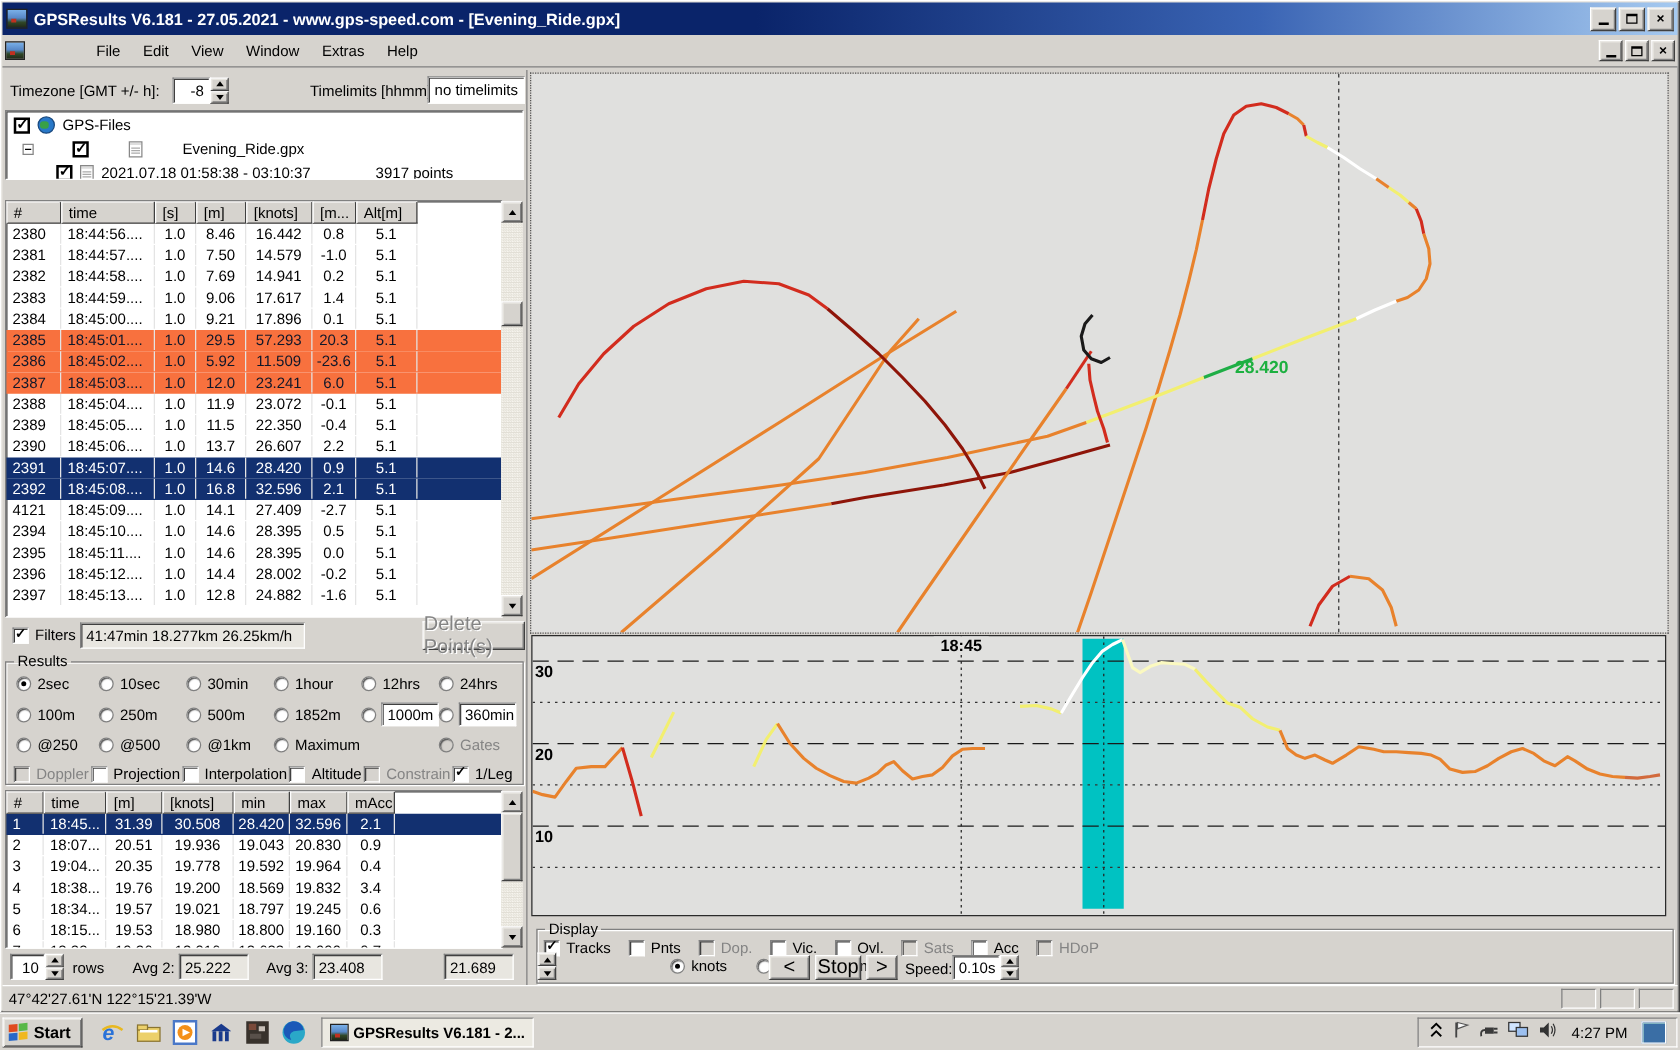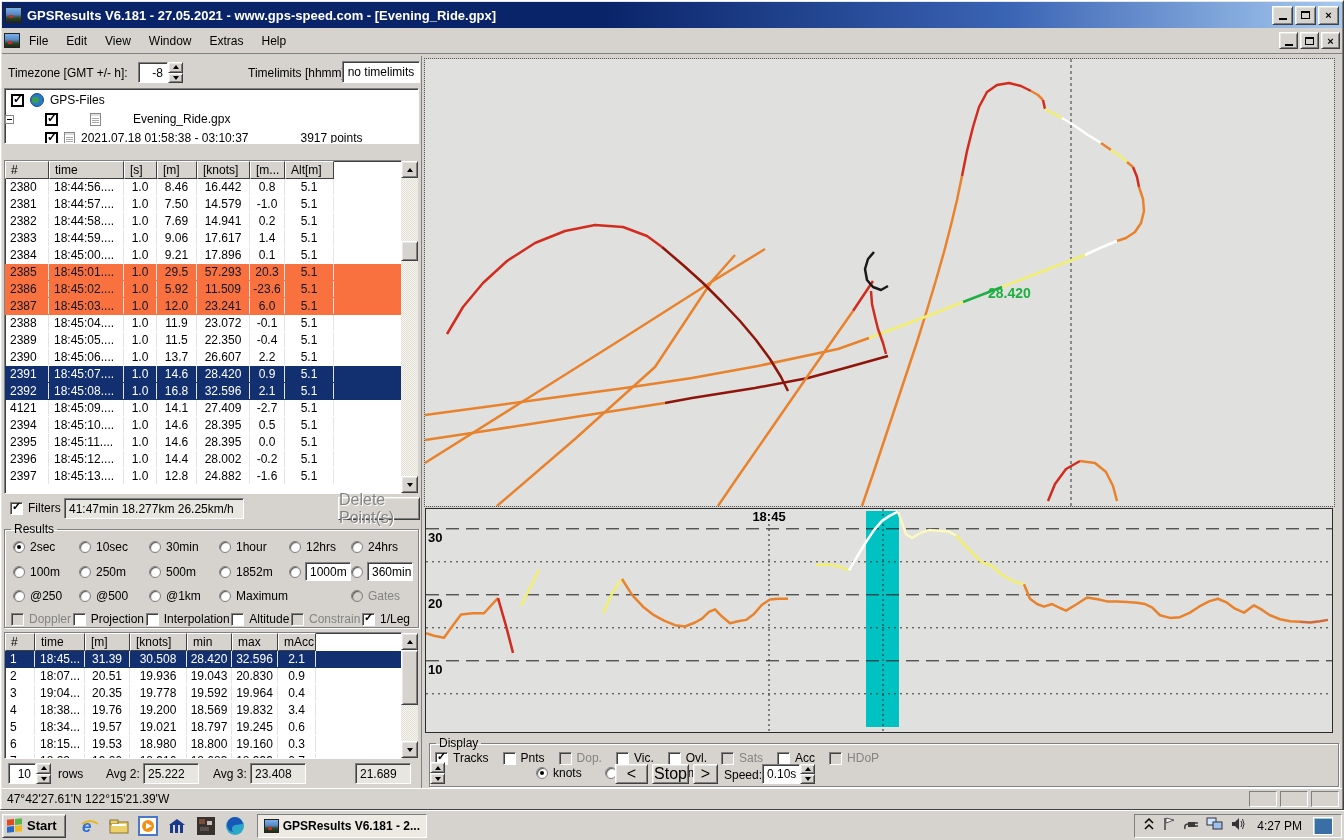--- a/index.html
+++ b/index.html
@@ -12,21 +12,21 @@
   
   .titlebar{position:absolute;left:2px;top:2px;width:1340px;height:26px;background:linear-gradient(90deg,#0a246a 0%,#0a246a 45%,#3a64b4 75%,#a6caf0 100%);display:flex;align-items:center;padding:0 3px;}
   .titlebar .ttext{color:#fff;font-weight:bold;font-size:13px;margin-left:5px;white-space:nowrap;}
   .appicon{width:17px;height:16px;background:linear-gradient(180deg,#7ab0e8 0%,#5888c8 45%,#304828 70%,#202818 100%);border:1px solid #222;position:relative;flex:none;}
   .appicon:after{content:"";position:absolute;left:3px;top:7px;width:4px;height:3px;background:#c03020;}
   .winbtns{margin-left:auto;display:flex;gap:2px;}
   .wbtn{width:21px;height:19px;display:flex;align-items:center;justify-content:center;font-size:11px;font-weight:bold;color:#000;}
   .glyph-min{width:8px;height:8px;border-bottom:2px solid #000;margin-top:2px;}
   .glyph-rest{width:9px;height:8px;border:1px solid #000;border-top:2px solid #000;position:relative;background:#d6d3ce;}
   .glyph-rest:before{content:"";position:absolute;right:-3px;top:-5px;width:7px;height:6px;border:1px solid #000;border-top:2px solid #000;z-index:-1;}
-  .menubar{position:absolute;left:2px;top:28px;width:1340px;height:26px;background:#d6d3ce;display:flex;align-items:center;border-bottom:1px solid #808080;padding:0 2px;}
+  .menubar{position:absolute;left:2px;top:28px;width:1340px;height:26px;background:#d6d3ce;display:flex;align-items:center;border-bottom:1px solid #808080;padding:0 2px;gap:48px;}
   .menubar .mitem{padding:4px 9px;font-size:12px;}
   .menubar .winbtns .wbtn{width:19px;height:17px;}
   
   .tzlabel{font-size:12px;}
   .inputbox{background:#fff;font-size:12px;display:flex;align-items:center;padding:0 4px;}
   .spin{display:inline-flex;flex-direction:column;width:15px;height:20px;}
   .spin .sp{flex:1;display:flex;align-items:center;justify-content:center;}
   .tri-u{width:0;height:0;border-left:3px solid transparent;border-right:3px solid transparent;border-bottom:4px solid #000;}
   .tri-d{width:0;height:0;border-left:3px solid transparent;border-right:3px solid transparent;border-top:4px solid #000;}
   
@@ -148,21 +148,21 @@
   <span class="abs sunken inputbox" style="left:342px;top:61px;width:78px;height:22px;justify-content:center;">
       <span>no timelimits</span>
     </span>
 
   <div class="tree sunken">
     <div class="trow-tree" style="padding-left:6px;">
       <span class="cbt"></span>
       <span class="globe" style="margin-left:6px;"></span>
       <span style="margin-left:6px;">GPS-Files</span>
     </div>
-    <div class="trow-tree" style="padding-left:0;gap:26px;">
+    <div class="trow-tree" style="padding-left:13px;gap:26px;">
       <span class="expander"></span>
       <span class="cbt" style="margin-left:5px;"></span>
       <span class="doc" style="margin-left:6px;"></span>
       <span style="margin-left:6px;">Evening_Ride.gpx</span>
     </div>
     <div class="trow-tree" style="padding-left:40px;text-align:right;">
       <span class="cbt"></span>
       <span class="doc" style="margin-left:6px;"></span>
       <span style="margin-left:6px;">2021.07.18 01:58:38 - 03:10:37</span>
       <span style="margin-left:52px;">3917 points</span>

